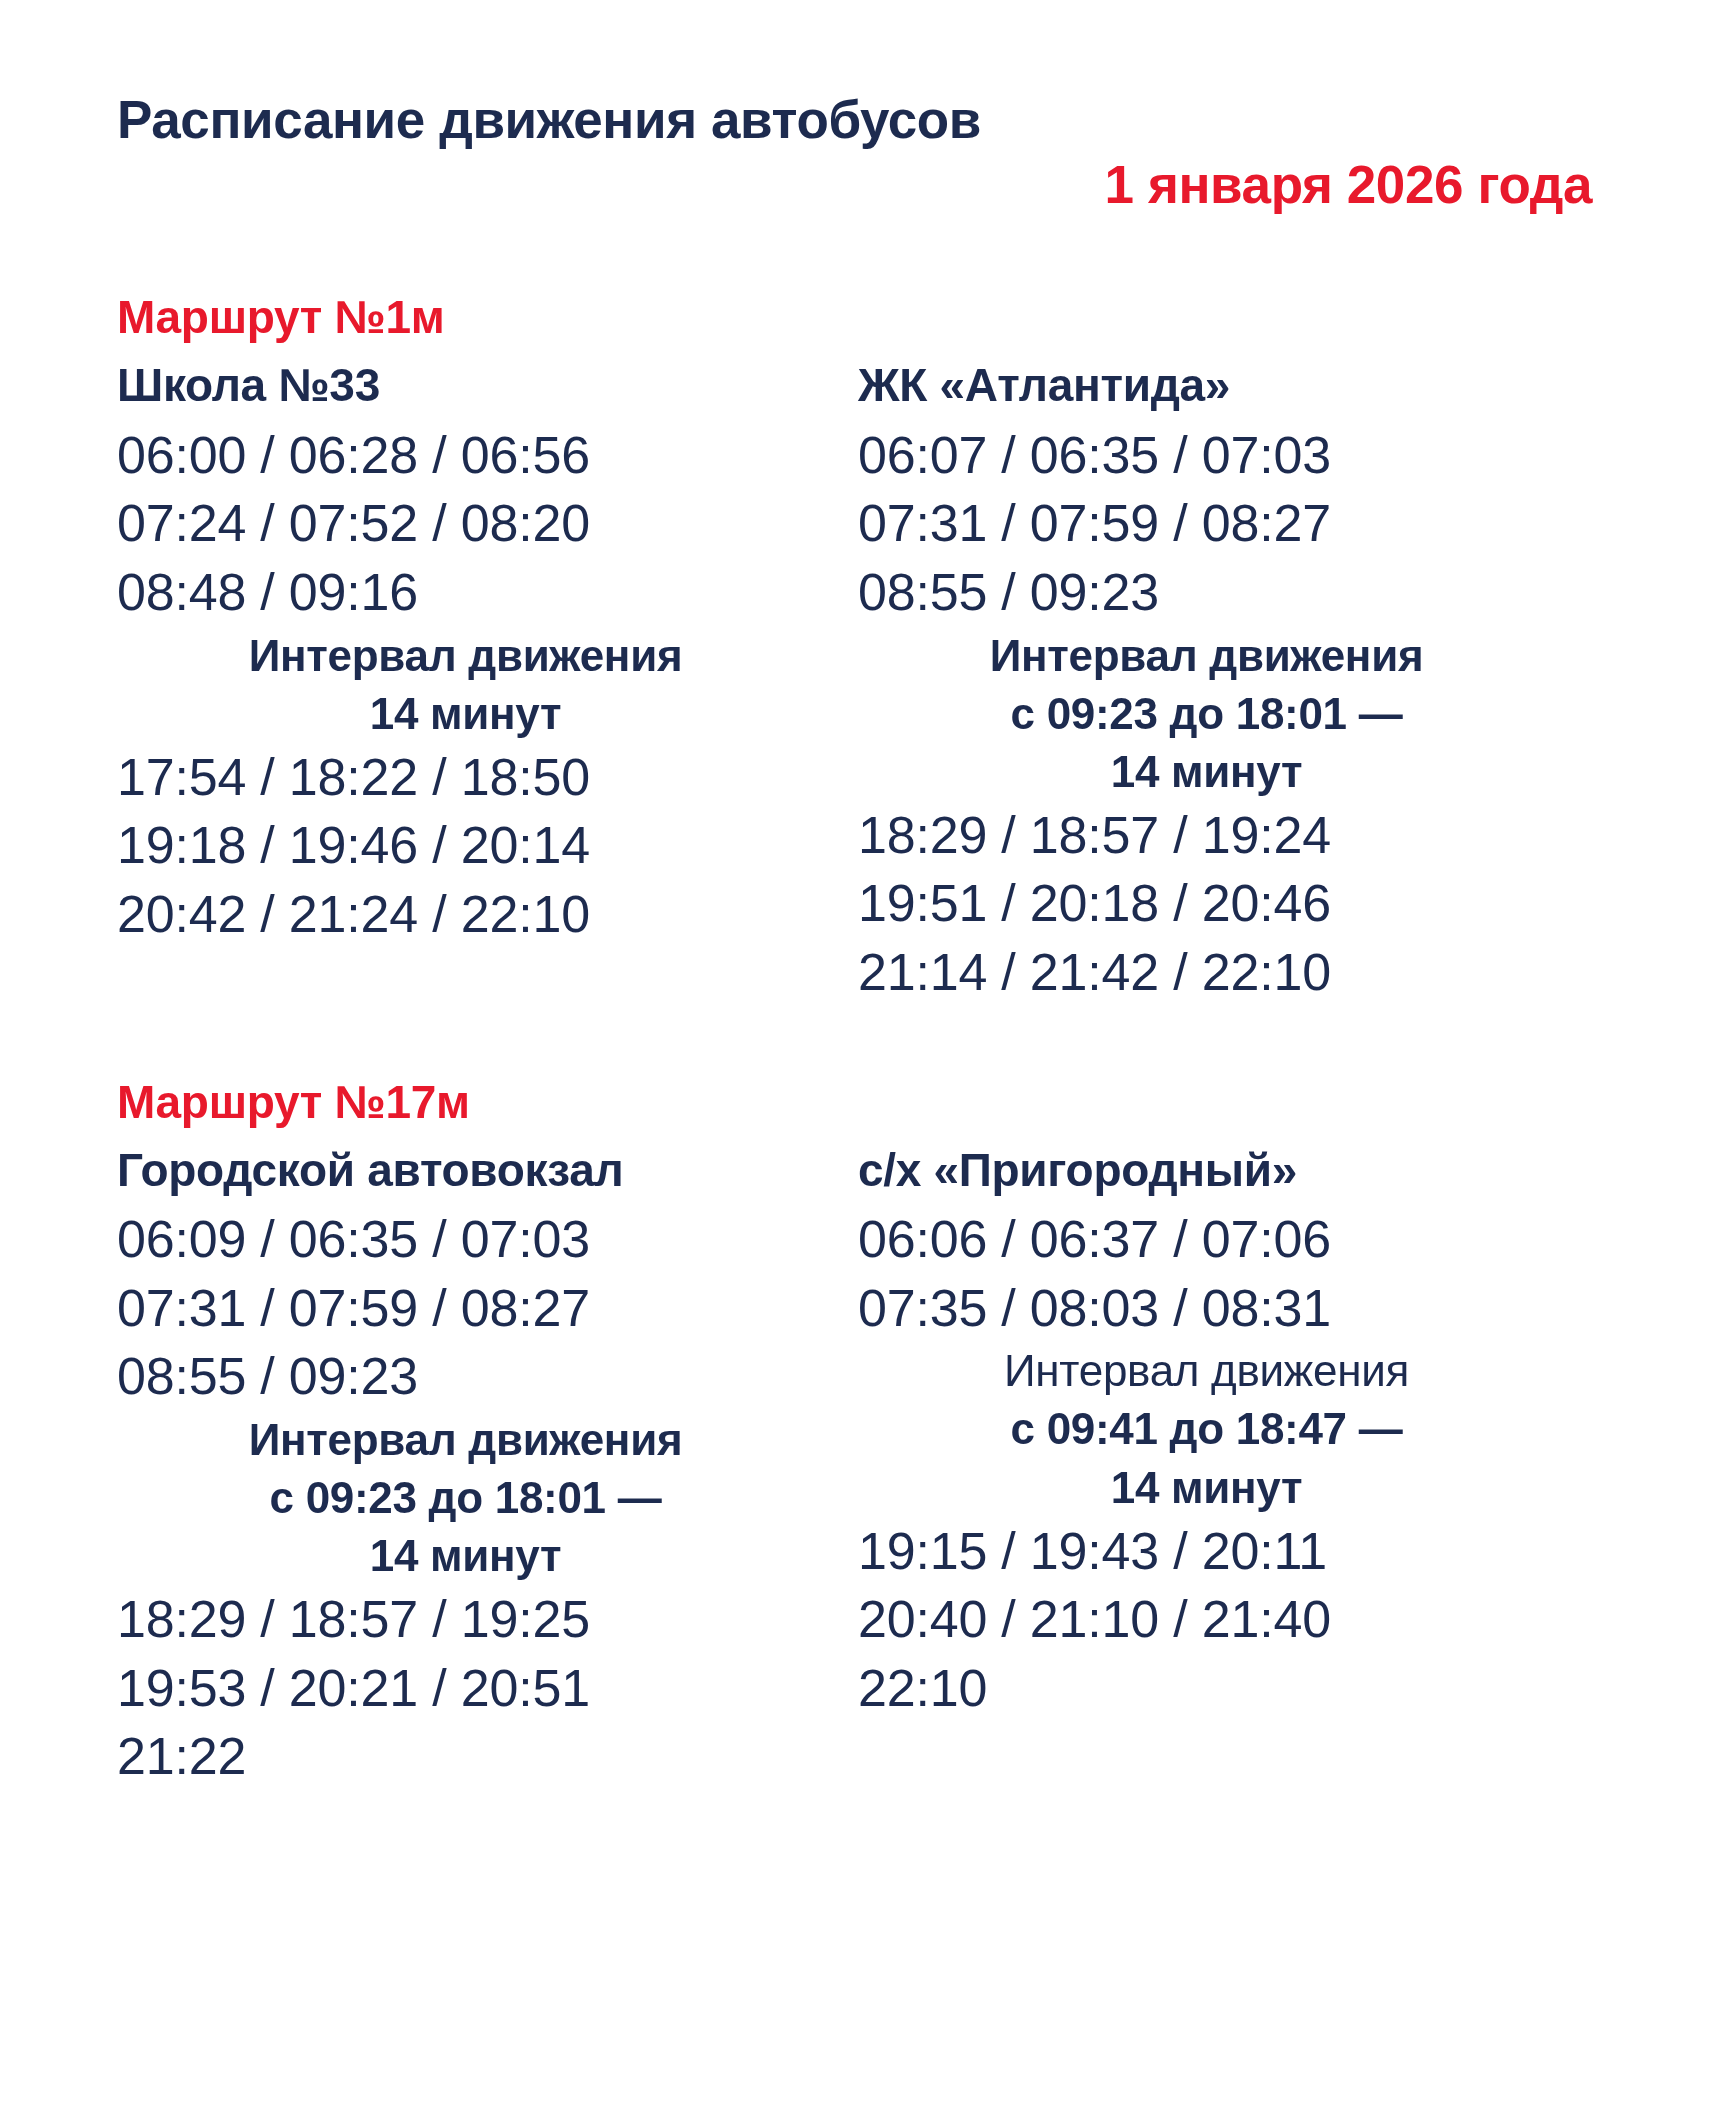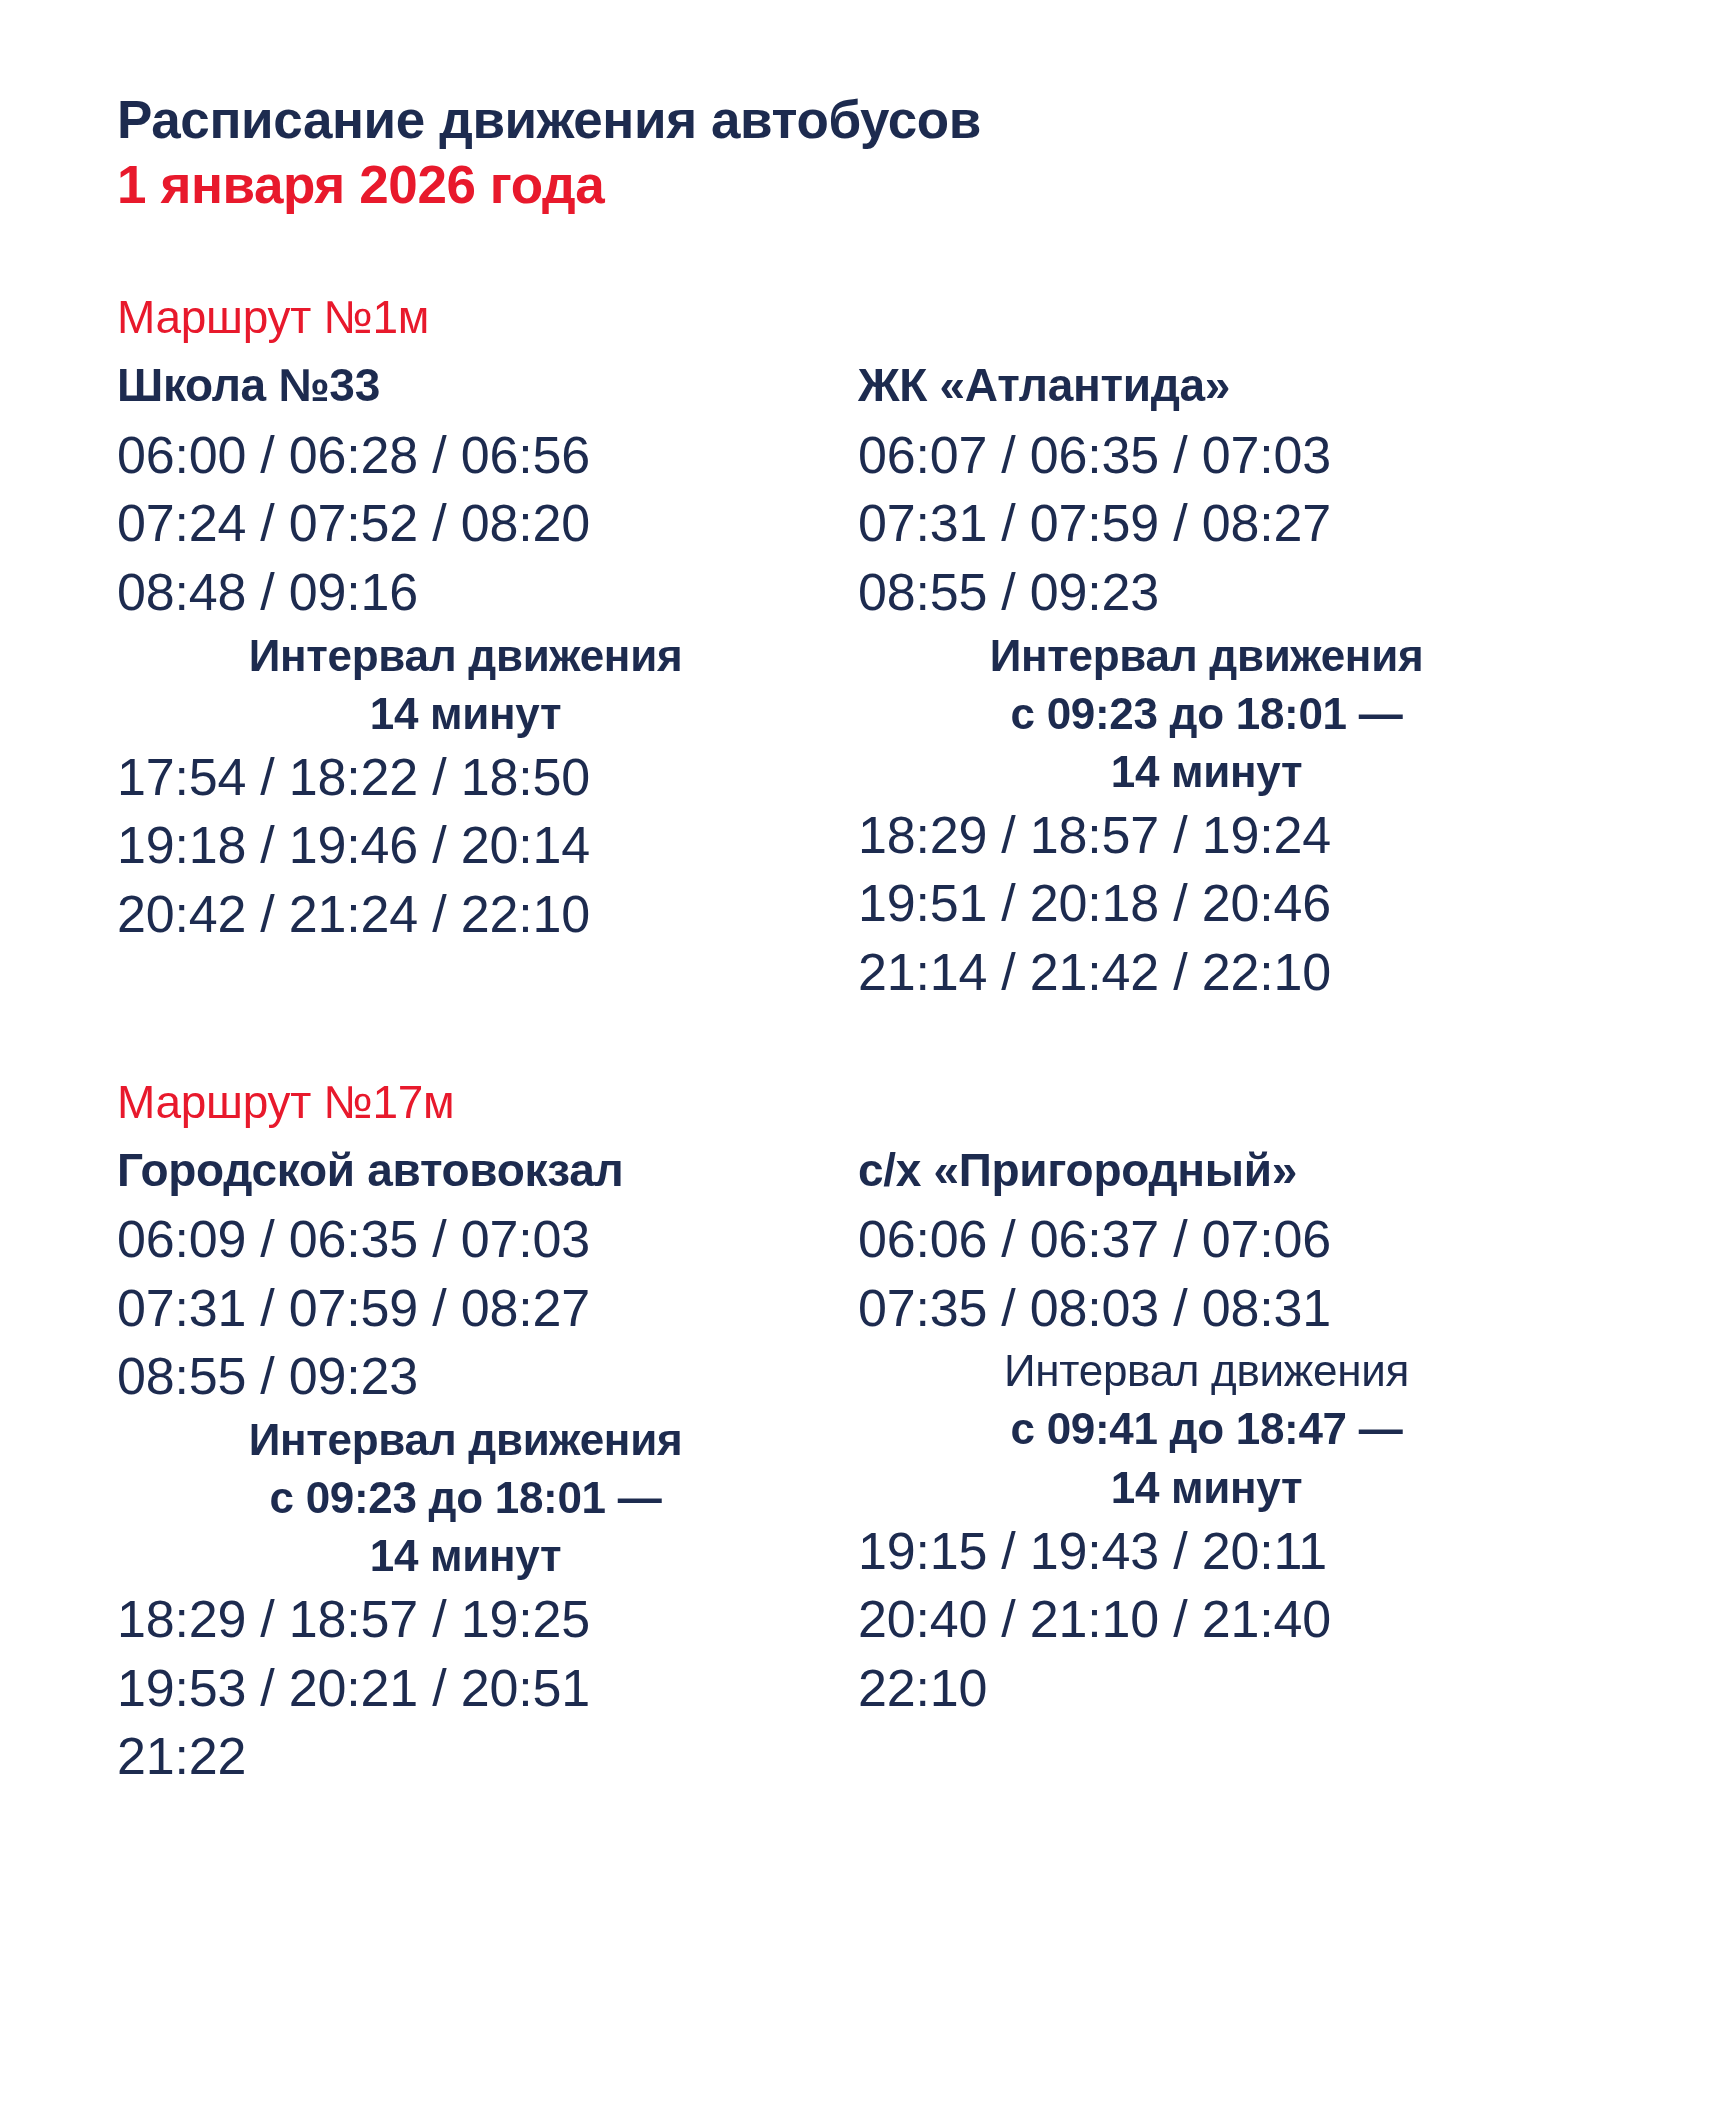--- a/index.html
+++ b/index.html
@@ -28,27 +28,28 @@
     color: #1d2b4f;
     margin: 0;
   }
   .doc-date {
     font-size: 53px;
     font-weight: bold;
     line-height: 1.22;
     letter-spacing: -0.4px;
     color: #e8192c;
     margin: 0 0 71px 0;
+    text-align: right;
   }
   .route-block {
     margin-bottom: 66px;
   }
   .route-name {
     font-size: 46px;
-    font-weight: normal;
+    font-weight: bold;
     color: #e8192c;
     line-height: 1.3;
     margin: 0 0 7.3px 0;
     letter-spacing: -0.3px;
   }
   .columns {
     display: flex;
     gap: 7px;
   }
   .col {

